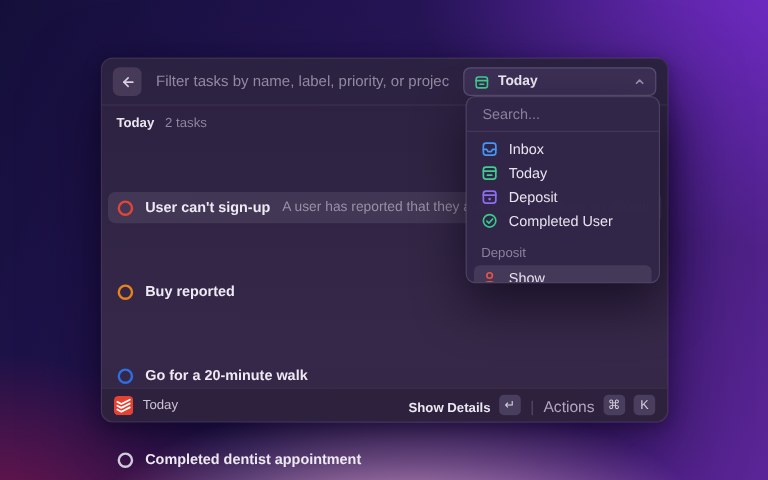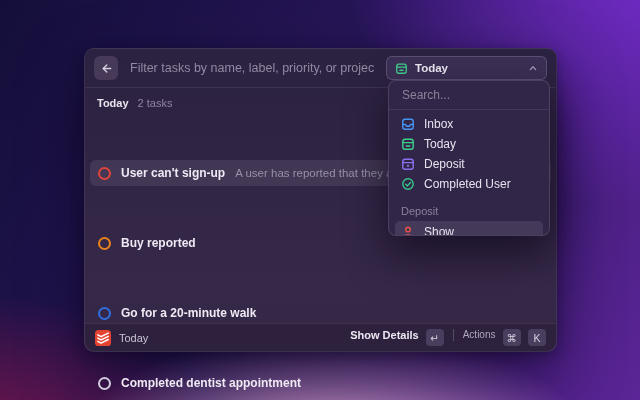--- a/index.html
+++ b/index.html
@@ -65,23 +65,23 @@
   .task-desc{font-size:11.5px;color:#9890a8;white-space:nowrap;overflow:hidden;flex:1;min-width:0;}
 
   .modal-footer{
     position:absolute;left:0;right:0;bottom:0;height:28px;
     border-top:1px solid rgba(255,255,255,0.08);
     background:rgba(18,12,28,0.18);
     border-radius:0 0 10px 10px;
     display:flex;align-items:center;gap:8px;padding:0 10px;box-sizing:border-box;
   }
   .footer-view{font-size:11px;color:#c9c3d4;}
-  .footer-right{margin-left:auto;display:flex;align-items:flex-start;gap:7px;}
+  .footer-right{margin-left:auto;display:flex;align-items:flex-end;gap:7px;}
   .fr-strong{font-size:11px;font-weight:700;color:#ece8f2;cursor:pointer;}
-  .fr-dim{font-size:10px;color:#aea6bd;cursor:pointer;}
+  .fr-dim{font-size:13px;color:#aea6bd;cursor:pointer;}
   .key{
     min-width:18px;height:17px;padding:0 4px;box-sizing:border-box;
     background:#4a3e5e;border-radius:4px;display:flex;align-items:center;justify-content:center;
     font-size:10.5px;color:#d7d2e0;
   }
   .vdiv{width:1px;height:12px;background:rgba(255,255,255,0.2);margin:0 2px;}
 
   
   .dropdown{
     position:absolute;left:388px;top:80px;width:162px;height:156px;

